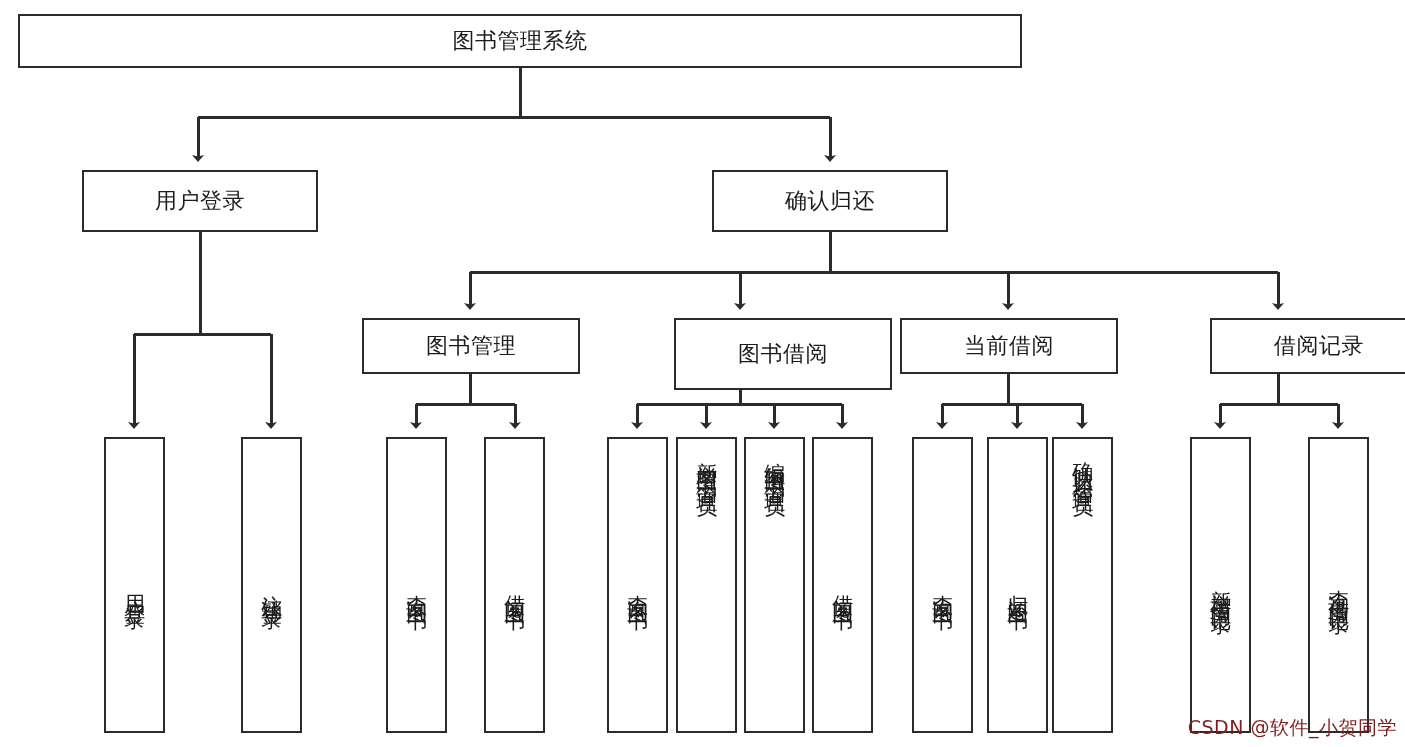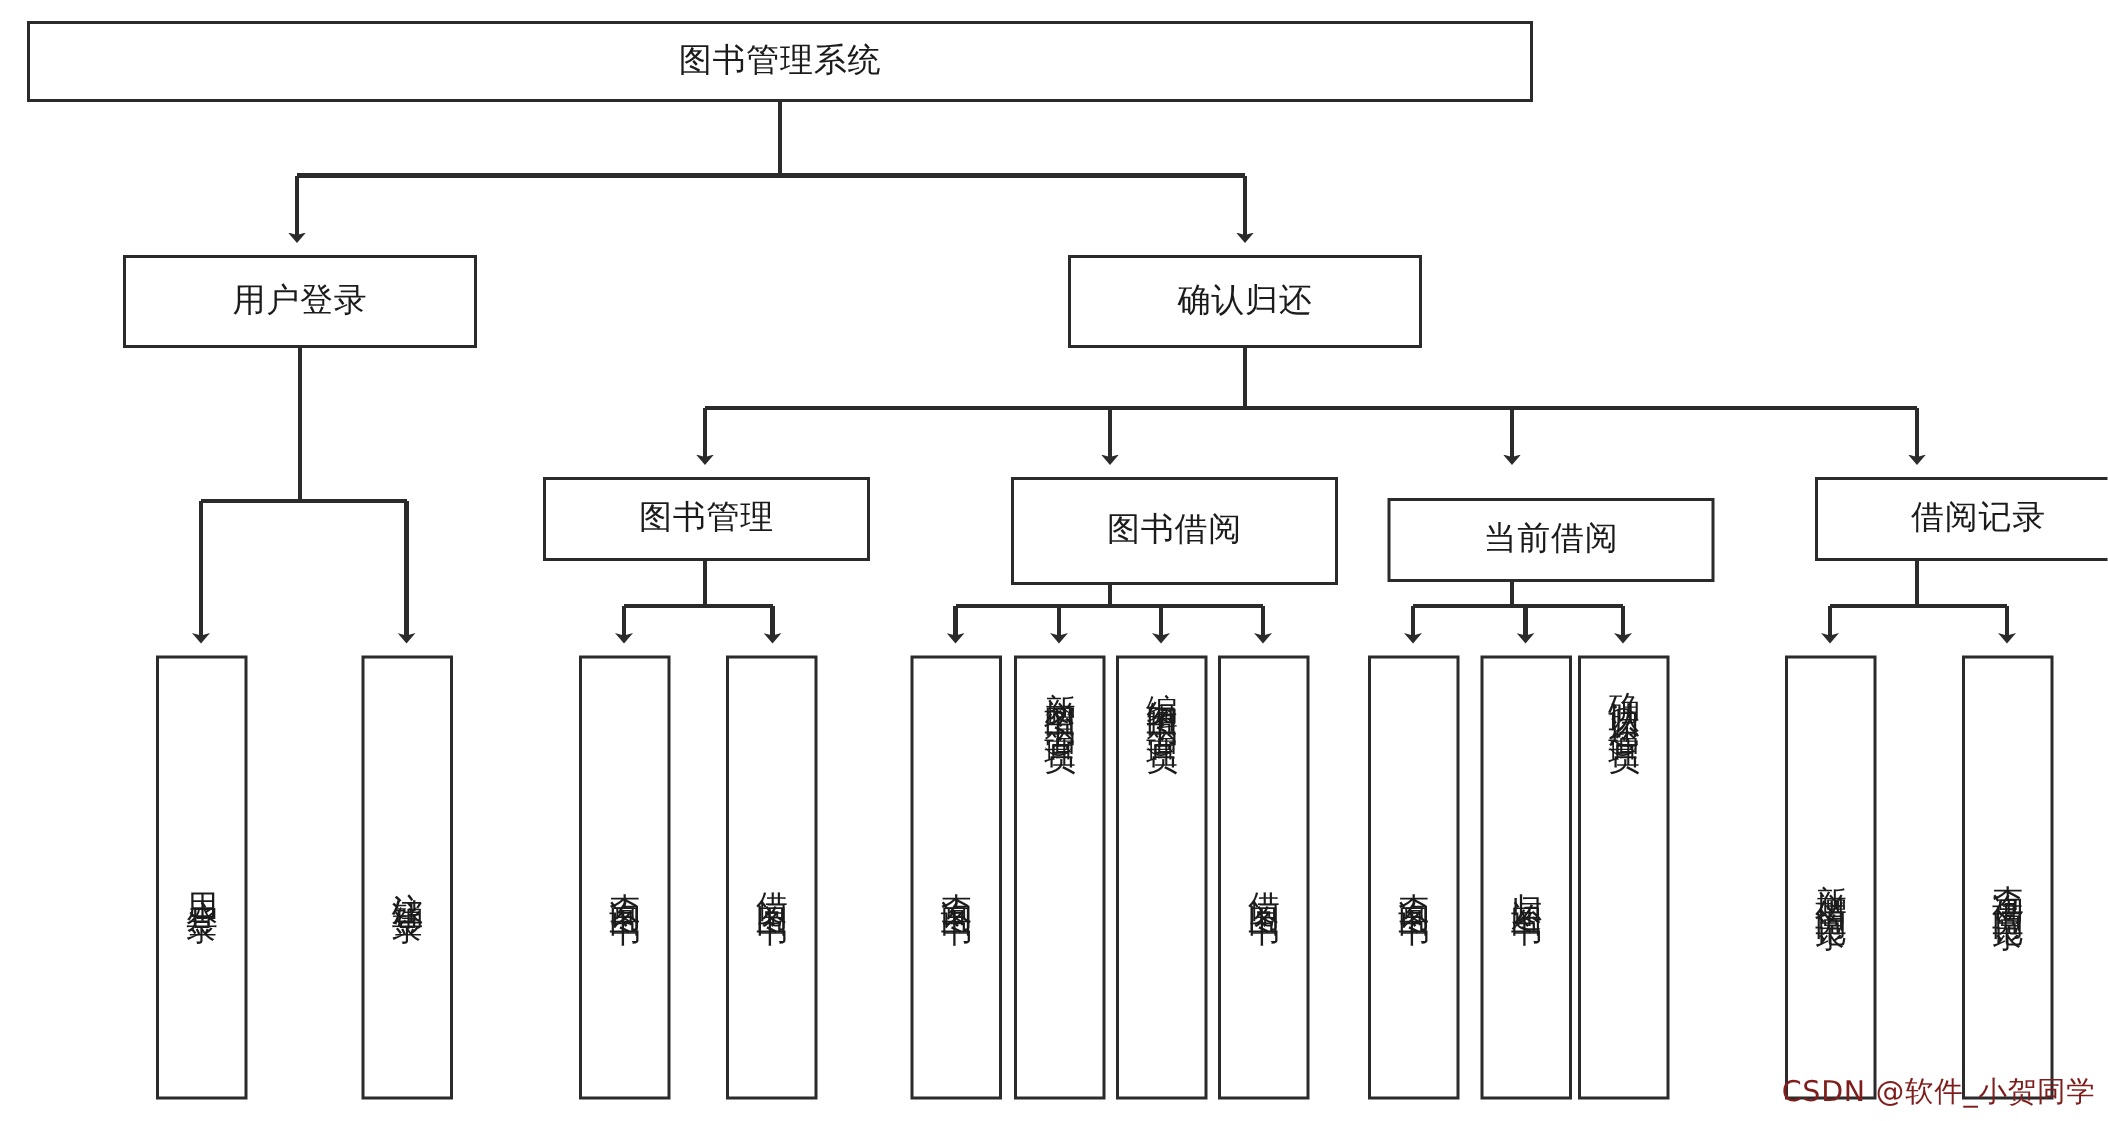--- a/index.html
+++ b/index.html
@@ -139,21 +139,21 @@
   <div class="node node-h" style="left: 712px; top: 170px; width: 236px; height: 62px;">
     <span>确认归还</span>
   </div>
 
   <div class="node node-h" style="left: 362px; top: 318px; width: 218px; height: 56px;">
     <span>图书管理</span>
   </div>
   <div class="node node-h" style="left: 632px; top: 318px; width: 218px; height: 72px; margin-left: 42px;">
     <span>图书借阅</span>
   </div>
-  <div class="node node-h" style="left: 900px; top: 332px; width: 218px; height: 56px; margin-left: 25px;">
+  <div class="node node-h" style="left: 900px; top: 318px; width: 218px; height: 56px;">
     <span>当前借阅</span>
   </div>
   <div class="node node-h" style="left: 1170px; top: 318px; width: 218px; height: 56px; margin-left: 40px;">
     <span>借阅记录</span>
   </div>
 
   <div class="node node-v" style="left: 104px; top: 437px; width: 61px; height: 296px;">
     <div class="vwrap">
         <span class="vtext">用户登录</span>
       </div>

